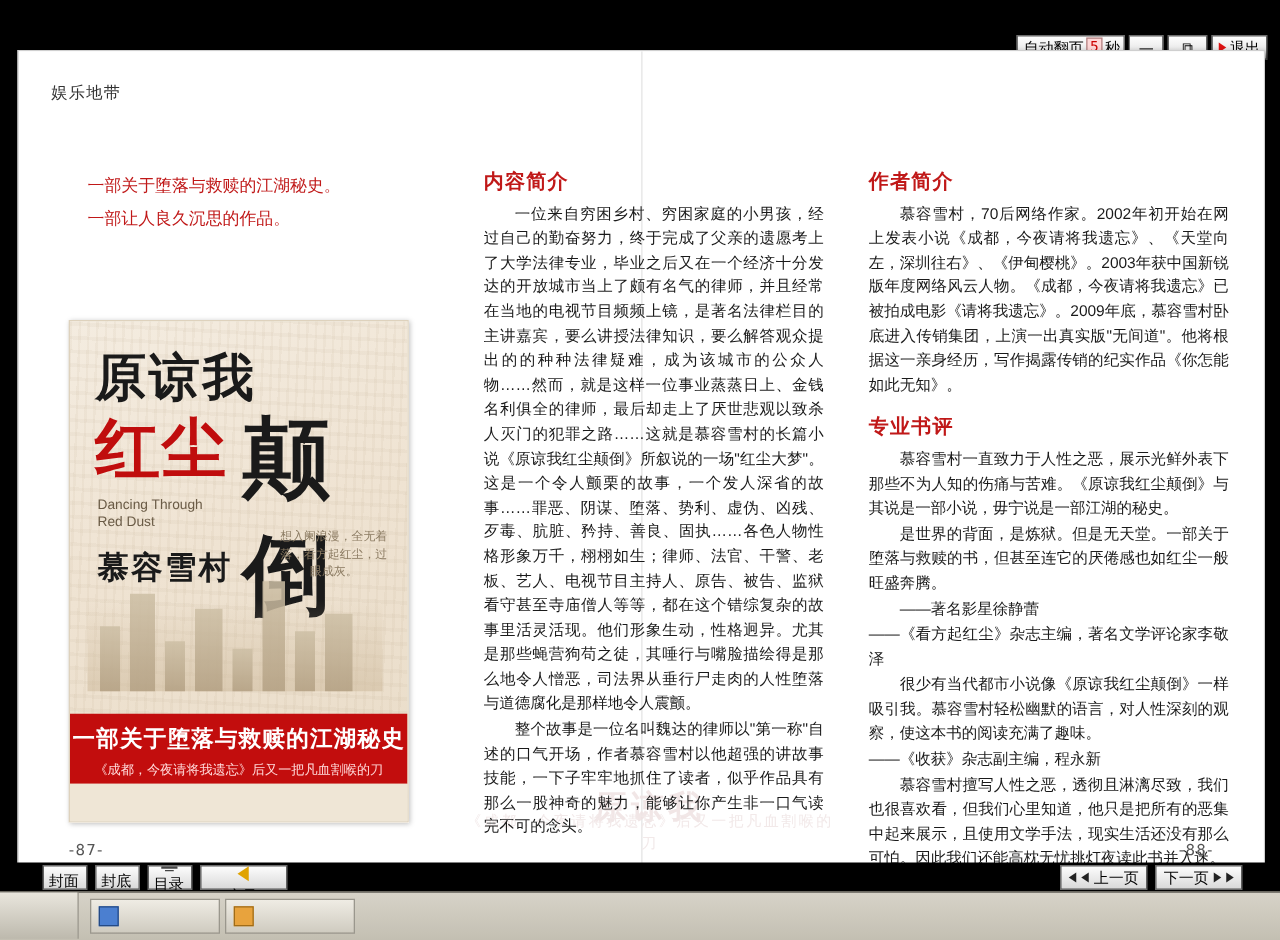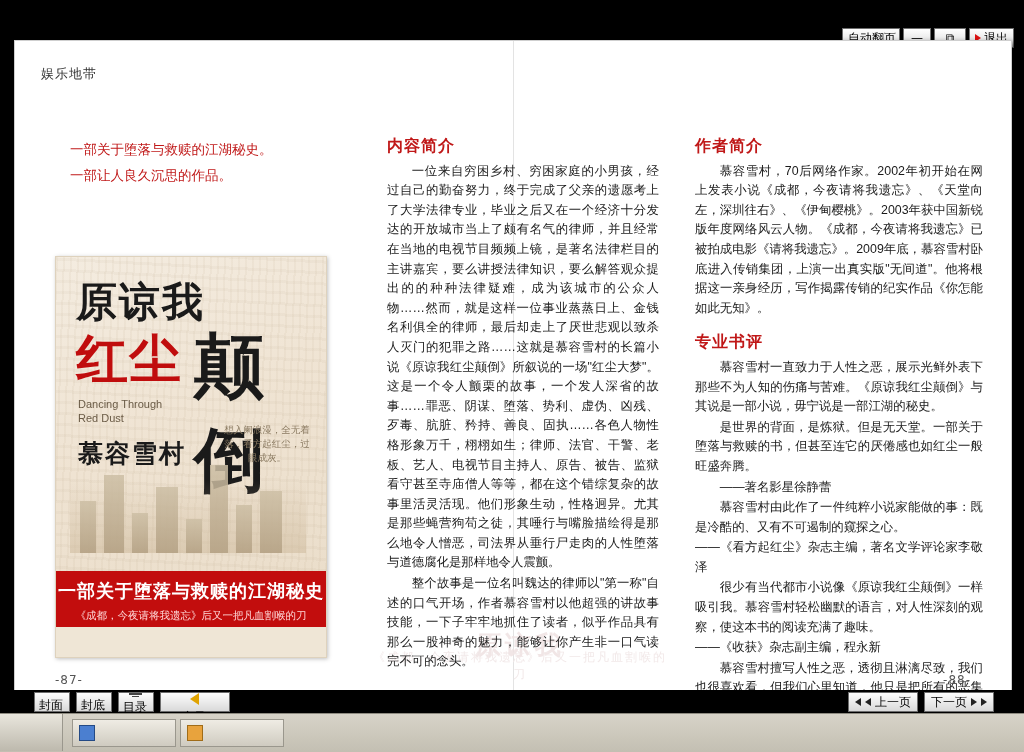--- a/index.html
+++ b/index.html
@@ -36,21 +36,21 @@
     border: 1px solid #6d6d6d;
     height: 18px;
     display: flex;
     align-items: center;
     padding: 0 5px;
     font-size: 12px;
     color: #000;
     line-height: 18px;
     white-space: nowrap;
   }
-  .tc-box.autoflip { padding-right: 3px; flex-direction: column; }
+  .tc-box.autoflip { padding-right: 3px; }
   .tc-sec-val {
     background: #ffd7d7;
     border: 1px solid #b08080;
     color: #c00;
     font-size: 11px;
     padding: 0 2px;
     margin: 0 2px;
     line-height: 14px;
   }
   .tc-btn {
@@ -496,21 +496,20 @@
     </div>
 
     <div class="col col-right">
       <div class="sec-title">作者简介</div>
       <p class="para">慕容雪村，70后网络作家。2002年初开始在网上发表小说《成都，今夜请将我遗忘》、《天堂向左，深圳往右》、《伊甸樱桃》。2003年获中国新锐版年度网络风云人物。《成都，今夜请将我遗忘》已被拍成电影《请将我遗忘》。2009年底，慕容雪村卧底进入传销集团，上演一出真实版"无间道"。他将根据这一亲身经历，写作揭露传销的纪实作品《你怎能如此无知》。</p>
 
       <div class="sec-title second">专业书评</div>
       <p class="para">慕容雪村一直致力于人性之恶，展示光鲜外表下那些不为人知的伤痛与苦难。《原谅我红尘颠倒》与其说是一部小说，毋宁说是一部江湖的秘史。</p>
       <p class="para">是世界的背面，是炼狱。但是无天堂。一部关于堕落与救赎的书，但甚至连它的厌倦感也如红尘一般旺盛奔腾。</p>
       <p class="para">——著名影星徐静蕾</p>
-      <p class="para">慕容雪村由此作了一件纯粹小说家能做的事：既是冷酷的、又有不可遏制的窥探之心。</p>
       <p class="para noind">——《看方起红尘》杂志主编，著名文学评论家李敬泽</p>
       <p class="para">很少有当代都市小说像《原谅我红尘颠倒》一样吸引我。慕容雪村轻松幽默的语言，对人性深刻的观察，使这本书的阅读充满了趣味。</p>
       <p class="para noind">——《收获》杂志副主编，程永新</p>
       <p class="para">慕容雪村擅写人性之恶，透彻且淋漓尽致，我们也很喜欢看，但我们心里知道，他只是把所有的恶集中起来展示，且使用文学手法，现实生活还没有那么可怕。因此我们还能高枕无忧挑灯夜读此书并入迷。</p>
 
     </div>
 
     <div class="folio folio-right">-88-</div>
   </div>
 </div>

